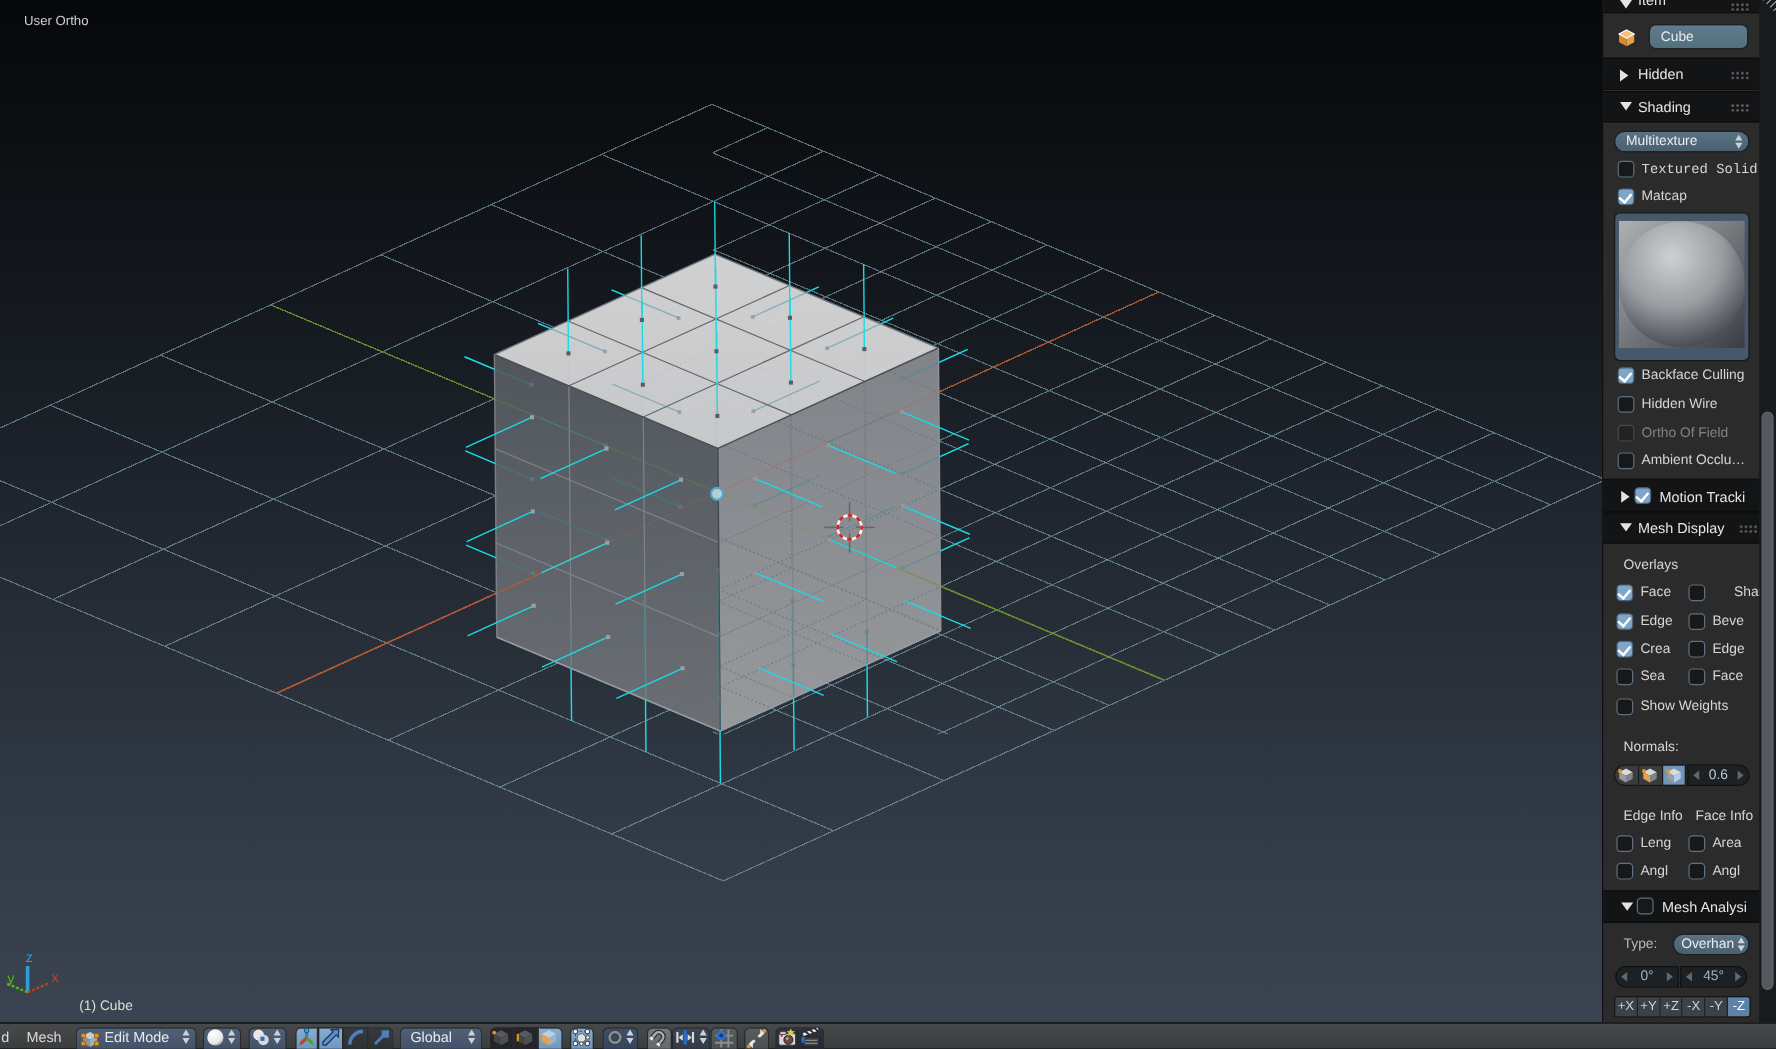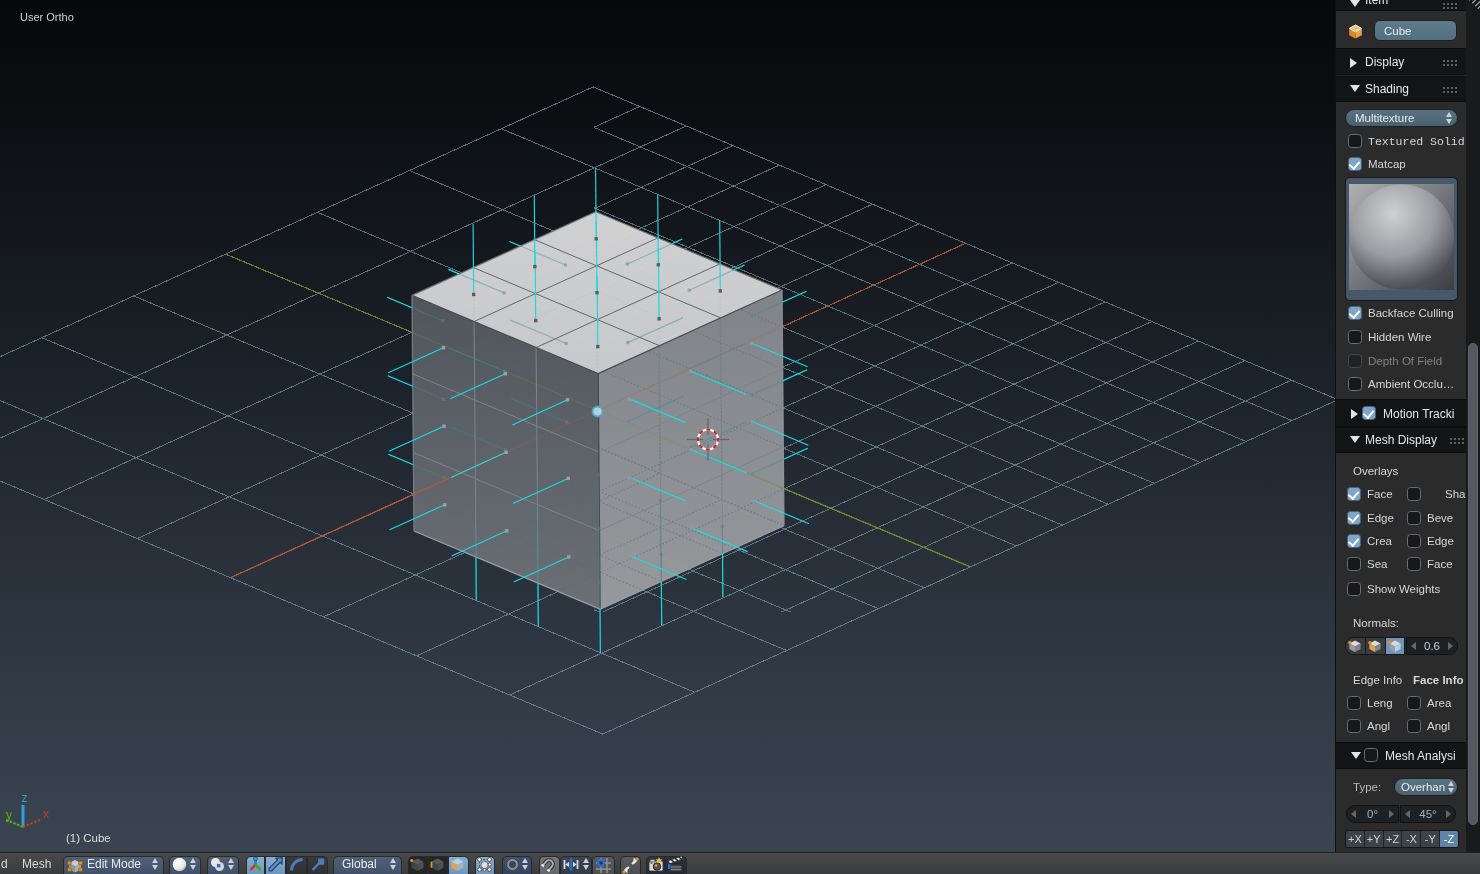--- a/index.html
+++ b/index.html
@@ -426,21 +426,21 @@
 <polygon points="7.5,1 13.8,4.4 7.5,7.8 1.2,4.4" fill="#f4c07a"></polygon>
 <polygon points="1.2,4.4 7.5,7.8 7.5,14.6 1.2,11.2" fill="#d98a2b"></polygon>
 <polygon points="13.8,4.4 7.5,7.8 7.5,14.6 13.8,11.2" fill="#e8a04c"></polygon>
 <polygon points="7.5,1 13.8,4.4 7.5,7.8 1.2,4.4" fill="none" stroke="#fff" stroke-width="1"></polygon>
 </svg>
 <div class="drop" style="left:38px;top:20px;width:83px;height:21px;border-radius:6px;background:linear-gradient(#5e7a8c,#52707e);">
         <span class="dtxt">Cube</span>
       </div>
 <div class="phead" style="position:absolute;left:0;top:48px;width:131px;height:27px;">
         <span class="tri right"></span>
-        <span class="lbl">Display</span>
+        <span class="lbl">Hidden</span>
         <span class="dots"></span>
       </div>
 <div class="phead" style="position:absolute;left:0;top:76px;width:131px;height:26px;">
         <span class="tri down"></span>
         <span class="lbl">Shading</span>
         <span class="dots"></span>
       </div>
 <div class="drop" style="left:9px;top:109px;width:113px;height:18px;">
         <span class="dtxt">Multitexture</span>
         <span class="updown"></span>
@@ -466,21 +466,21 @@
           </radialGradient>
         </defs>
 <rect width="105" height="106" fill="url(#mpbg)"></rect>
 <circle cx="52.5" cy="53" r="52.5" fill="url(#ball)"></circle>
 </svg>
 <div class="cb on" style="left:12px;top:306px;"></div>
 <div class="lab" style="left:32px;top:307px;color:#d5d6d7;font-size:11.5px;">Backface Culling</div>
 <div class="cb" style="left:12px;top:330px;"></div>
 <div class="lab" style="left:32px;top:331px;color:#d5d6d7;font-size:11.5px;">Hidden Wire</div>
 <div class="cb" style="left:12px;top:354px;opacity:0.45;"></div>
-<div class="lab" style="left:32px;top:355px;color:#d5d6d7;font-size:11.5px;opacity:0.5;">Depth Of Field</div>
+<div class="lab" style="left:32px;top:355px;color:#d5d6d7;font-size:11.5px;opacity:0.5;">Ortho Of Field</div>
 <div class="cb" style="left:12px;top:377px;"></div>
 <div class="lab" style="left:32px;top:378px;color:#d5d6d7;font-size:11.5px;">Ambient Occlu…</div>
 <div class="phead" style="position:absolute;left:0;top:399px;width:131px;height:28px;">
         <span class="tri right" style="left:15px;"></span>
       </div>
 <div class="cb on" style="left:26px;top:406px;"></div>
 <div class="lab" style="left:47px;top:407px;color:#e6e6e7;font-size:12px;">Motion Tracki</div>
 <div class="phead" style="position:absolute;left:0;top:427px;width:131px;height:26px;">
         <span class="tri down"></span>
         <span class="lbl">Mesh Display</span>
@@ -525,21 +525,21 @@
 <circle cx="2" cy="3.6" r="1.7" fill="#e8941f"></circle>
 </svg>
 <svg style="position:absolute;left:52px;top:639px;" width="14" height="14" viewBox="0 0 14 14">
 <polygon points="7,1.5 12.6,4.5 7,7.5 1.4,4.5" fill="#d9dadb"></polygon>
 <polygon points="1.4,4.5 7,7.5 7,13 1.4,10" fill="#9a9da0"></polygon>
 <polygon points="12.6,4.5 7,7.5 7,13 12.6,10" fill="#b4cde2"></polygon>
 <circle cx="2" cy="3.6" r="1.7" fill="#e8941f"></circle>
 </svg>
 <div class="numfield" style="left:70px;top:637px;width:52px;height:18px;line-height:17px;border-radius:0 9px 9px 0;"><span class="arrL"></span>0.6<span class="arrR"></span></div>
 <div class="lab" style="left:17px;top:674px;color:#d5d6d7;font-size:11.5px;">Edge Info</div>
-<div class="lab" style="left:77px;top:674px;color:#d5d6d7;font-size:11.5px;font-weight:bold;">Face Info</div>
+<div class="lab" style="left:77px;top:674px;color:#d5d6d7;font-size:11.5px;">Face Info</div>
 <div class="cb" style="left:11px;top:696px;"></div>
 <div class="lab" style="left:31px;top:697px;color:#d5d6d7;font-size:11.5px;">Leng</div>
 <div class="cb" style="left:71px;top:696px;"></div>
 <div class="lab" style="left:91px;top:697px;color:#d5d6d7;font-size:11.5px;">Area</div>
 <div class="cb" style="left:11px;top:719px;"></div>
 <div class="lab" style="left:31px;top:720px;color:#d5d6d7;font-size:11.5px;">Angl</div>
 <div class="cb" style="left:71px;top:719px;"></div>
 <div class="lab" style="left:91px;top:720px;color:#d5d6d7;font-size:11.5px;">Angl</div>
 <div class="phead" style="position:absolute;left:0;top:742px;width:131px;height:27px;">
         <span class="tri down" style="left:15px;"></span>

